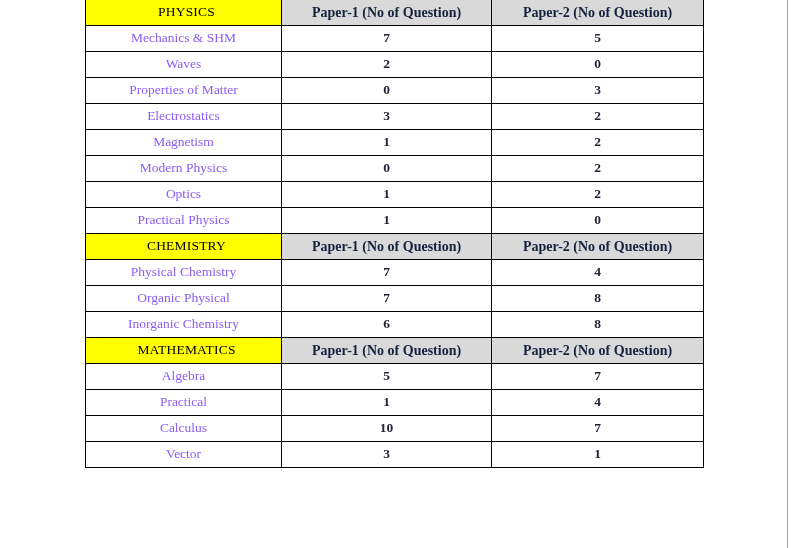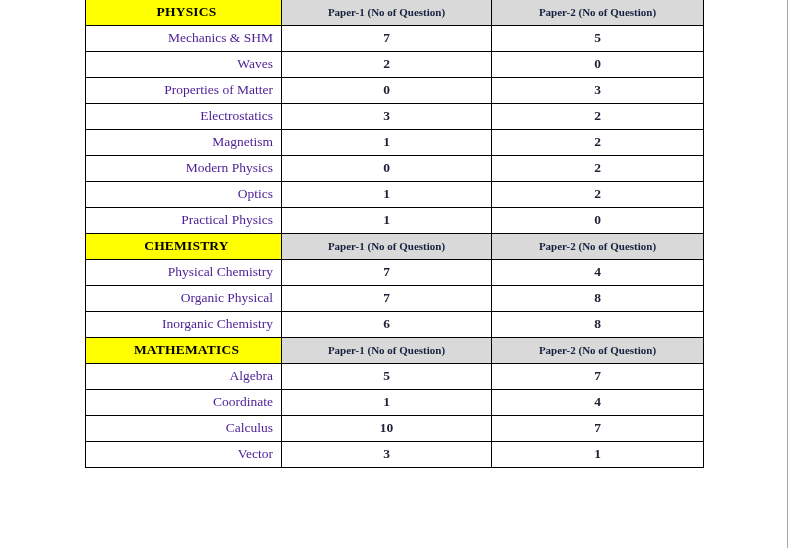--- a/index.html
+++ b/index.html
@@ -52,38 +52,38 @@
     color: #1a1a2e;
     vertical-align: middle;
     overflow: hidden;
     white-space: nowrap;
   }
 
   
   tr.subject-row td.subject-name {
     background: #ffff00;
     color: #000000;
-    font-weight: bold;
+    font-weight: normal;
     text-align: center;
     font-size: 13.5px;
     letter-spacing: 0.2px;
     padding-left: 14px;
   }
   tr.subject-row td.paper-head {
     background: #d9d9d9;
     color: #16213e;
     font-weight: bold;
     text-align: center;
-    font-size: 11px;
+    font-size: 14px;
   }
 
   
   tr.data-row td.topic {
-    text-align: right;
-    color: #4c1d95;
+    text-align: center;
+    color: #8b5cf6;
   }
   tr.data-row td.count {
     text-align: center;
     font-weight: bold;
     color: #1f2235;
   }
 </style>
 </head>
 <body>
 
@@ -166,21 +166,21 @@
           <td class="subject-name">MATHEMATICS</td>
           <td class="paper-head">Paper-1 (No of Question)</td>
           <td class="paper-head">Paper-2 (No of Question)</td>
         </tr>
         <tr class="data-row">
           <td class="topic">Algebra</td>
           <td class="count">5</td>
           <td class="count">7</td>
         </tr>
         <tr class="data-row">
-          <td class="topic">Coordinate</td>
+          <td class="topic">Practical</td>
           <td class="count">1</td>
           <td class="count">4</td>
         </tr>
         <tr class="data-row">
           <td class="topic">Calculus</td>
           <td class="count">10</td>
           <td class="count">7</td>
         </tr>
         <tr class="data-row">
           <td class="topic">Vector</td>

